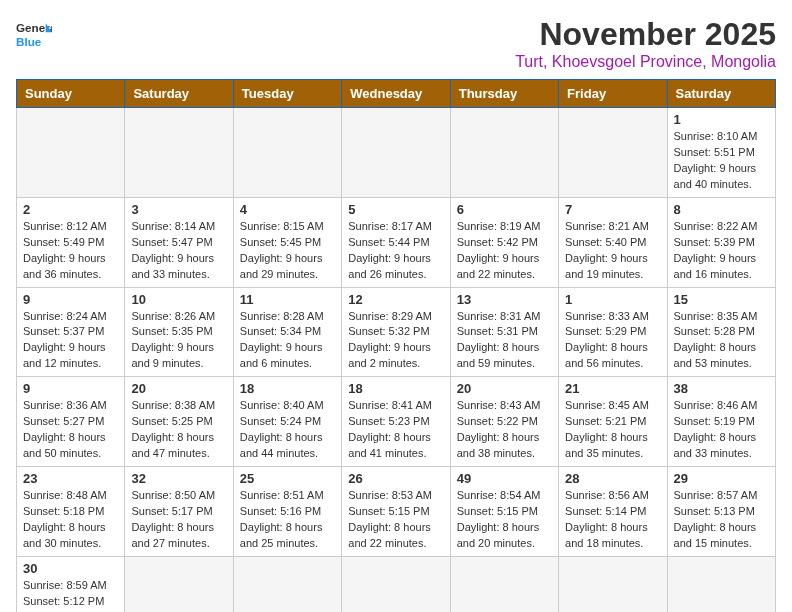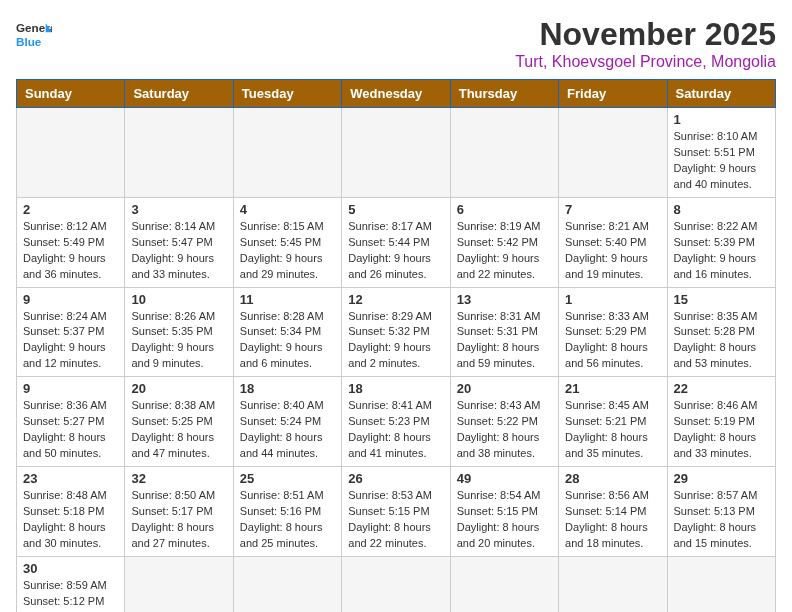--- a/index.html
+++ b/index.html
@@ -196,21 +196,21 @@
         </td>
         <td>
           <span class="day-number">20</span>
           <div class="day-info">Sunrise: 8:43 AM<br>Sunset: 5:22 PM<br>Daylight: 8 hours and 38 minutes.</div>
         </td>
         <td>
           <span class="day-number">21</span>
           <div class="day-info">Sunrise: 8:45 AM<br>Sunset: 5:21 PM<br>Daylight: 8 hours and 35 minutes.</div>
         </td>
         <td>
-          <span class="day-number">22</span>
+          <span class="day-number">38</span>
           <div class="day-info">Sunrise: 8:46 AM<br>Sunset: 5:19 PM<br>Daylight: 8 hours and 33 minutes.</div>
         </td>
       </tr>
       <tr>
         <td>
           <span class="day-number">23</span>
           <div class="day-info">Sunrise: 8:48 AM<br>Sunset: 5:18 PM<br>Daylight: 8 hours and 30 minutes.</div>
         </td>
         <td>
           <span class="day-number">32</span>

